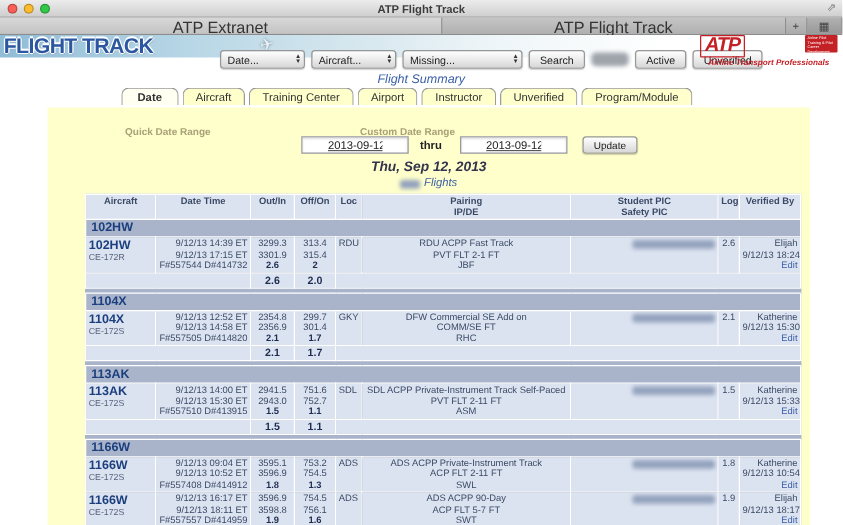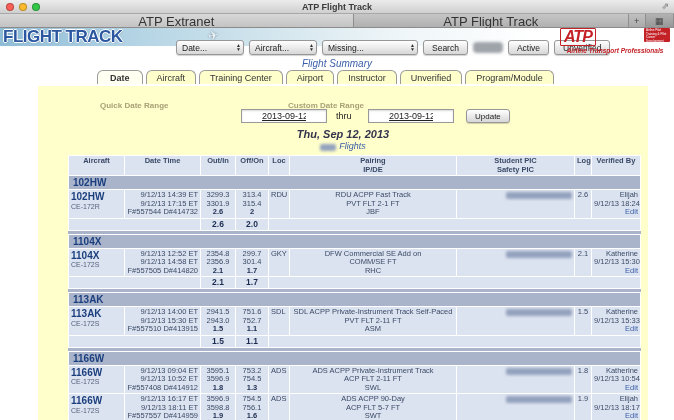--- a/index.html
+++ b/index.html
@@ -61,21 +61,21 @@
     background:#ffffcc; }
   .flabels { position:relative; height:10px; font-size:8px; font-weight:bold; color:#a9a177;margin-top:12px; }
   .flabels .ql { position:absolute; left:62px; top:3px; }
   .flabels .cl { position:absolute; left:250px; top:3px; }
   .fcontrols { position:relative; height:17px; margin-top:1px; }
   .fcontrols .sel { position:absolute; left:44px; width:152px; }
   .dinput { position:absolute; height:14px; width:86px; border:1px solid #999;
     background:#fff; font-size:9px; color:#222; padding:0 20px;
     box-shadow:inset 0 1px 2px rgba(0,0,0,.15); font-family:"Liberation Sans",sans-serif;text-decoration:underline; }
   .di1 { left:203px; } .di2 { left:330px; }
-  .thru { position:absolute; left:298px; top:2px; font-size:9px; font-weight:normal; color:#222; }
+  .thru { position:absolute; left:298px; top:2px; font-size:9px; font-weight:bold; color:#222; }
   .updbtn { position:absolute; left:428px; top:0; height:14px; font-size:8px; }
   .dateheading { text-align:center; font-size:11px; font-weight:bold; font-style:italic;
     color:#33334d; margin-top:2px; }
   .flightsline { text-align:center; font-size:9px; font-style:italic; color:#3a5fa8;
     margin-top:1px; height:10px; }
   
   table.flights { border-collapse:collapse; margin:4px 0 0 30px; width:572px;
     background:#a9b4cb; border:1px solid #9aa3b5; table-layout:fixed; }
   table.flights td { border:1px solid #fff; background:#dce3f0; vertical-align:top;
     font-size:7.5px; line-height:8.5px; color:#3a4a66; padding:1px 2px; overflow:hidden; }

